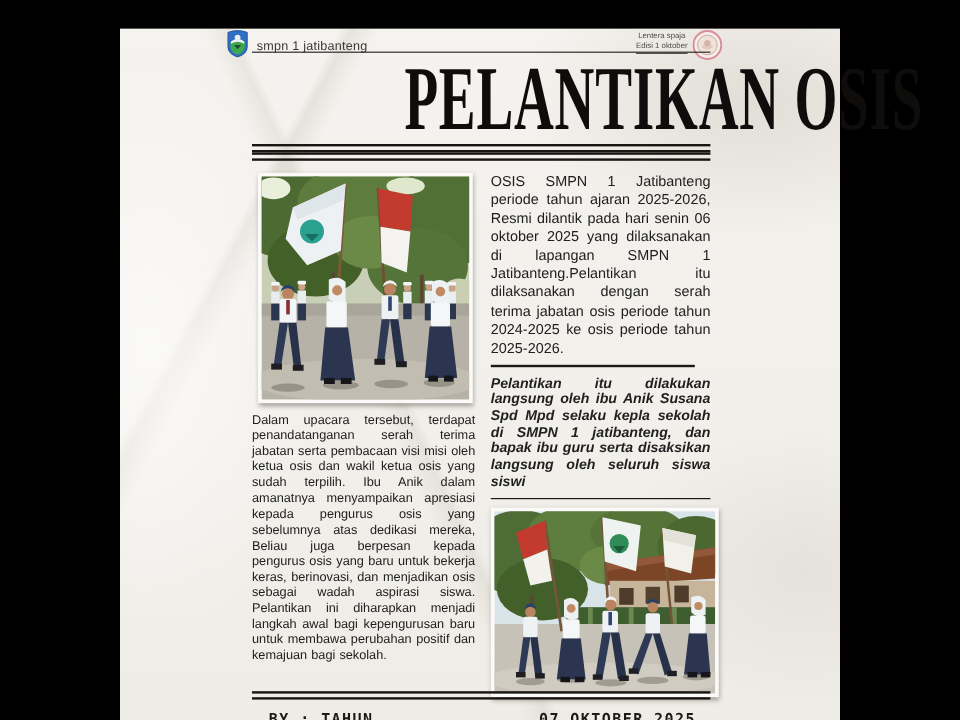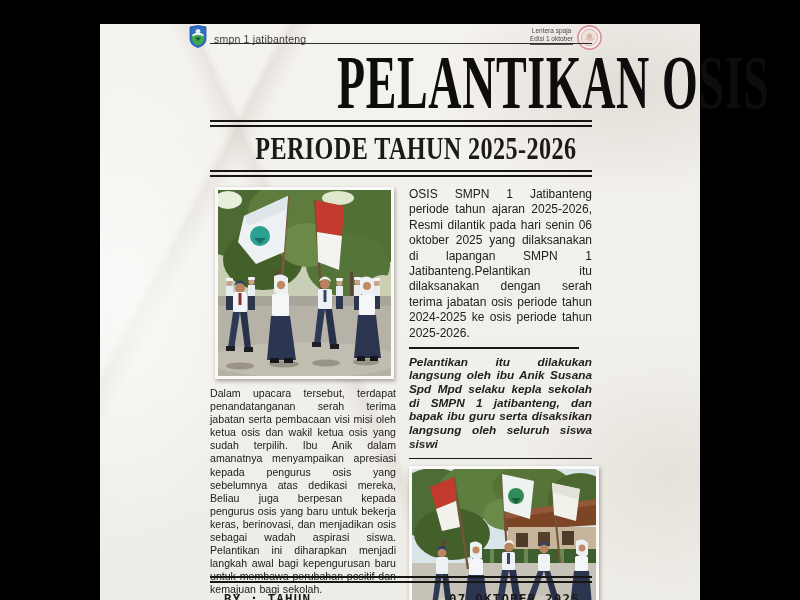--- a/index.html
+++ b/index.html
@@ -113,23 +113,20 @@
             </svg>
           </span>
         </div>
         <div class="hdr-rule"></div>
       </div>
 
       <div class="title-wrap">
         <span class="t">PELANTIKAN OSIS</span>
       </div>
       <div class="rule2 r-top"></div>
-      <div class="subtitle-wrap">
-        <span class="t">PERIODE TAHUN 2025-2026</span>
-      </div>
       <div class="rule2"></div>
 
       <div class="cols">
 
         <section class="col-l">
           <figure class="photo photo-1" aria-label="Flag bearers in school uniform marching with white school flag and red-white Indonesian flag in front of trees">
             <svg width="173" height="186" viewBox="0 0 173 186">
               <rect width="173" height="186" fill="#c9cfb6"></rect>
 
               <ellipse cx="20" cy="30" rx="45" ry="38" fill="#4d6a33"></ellipse>

